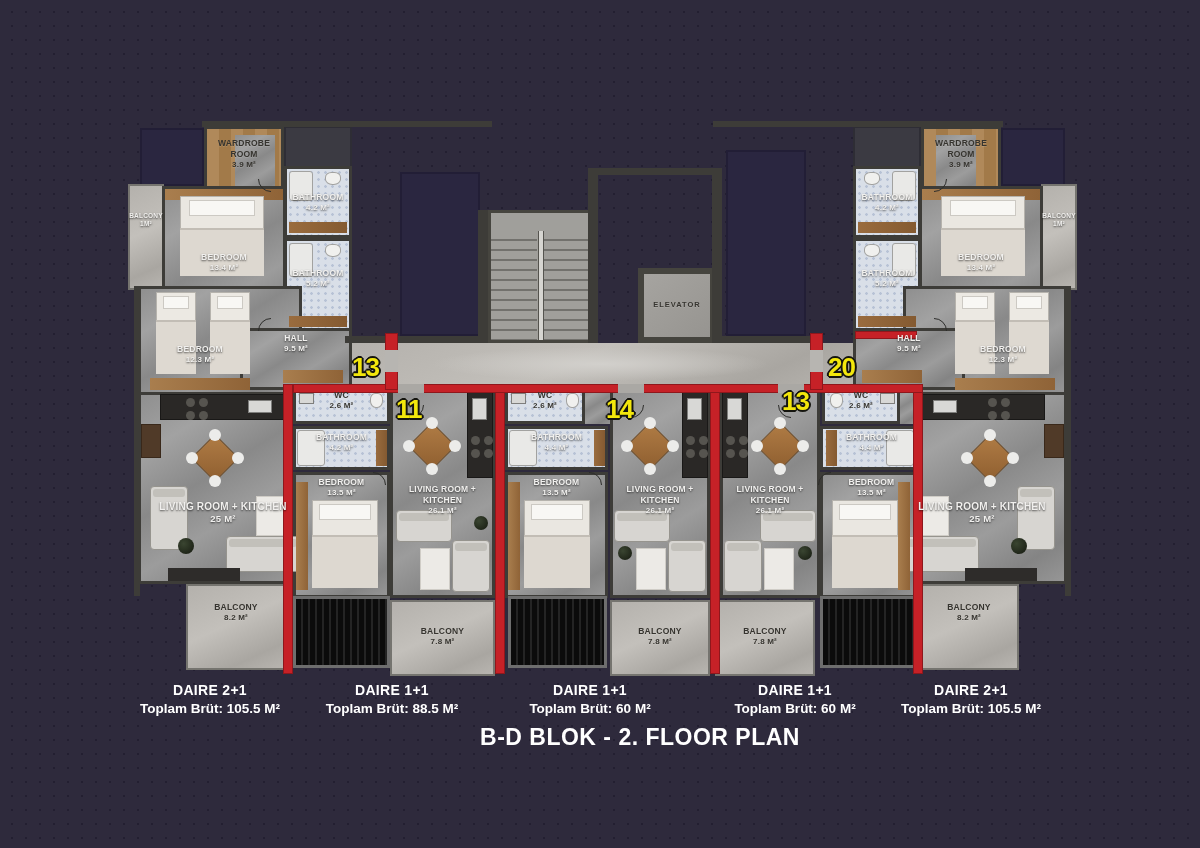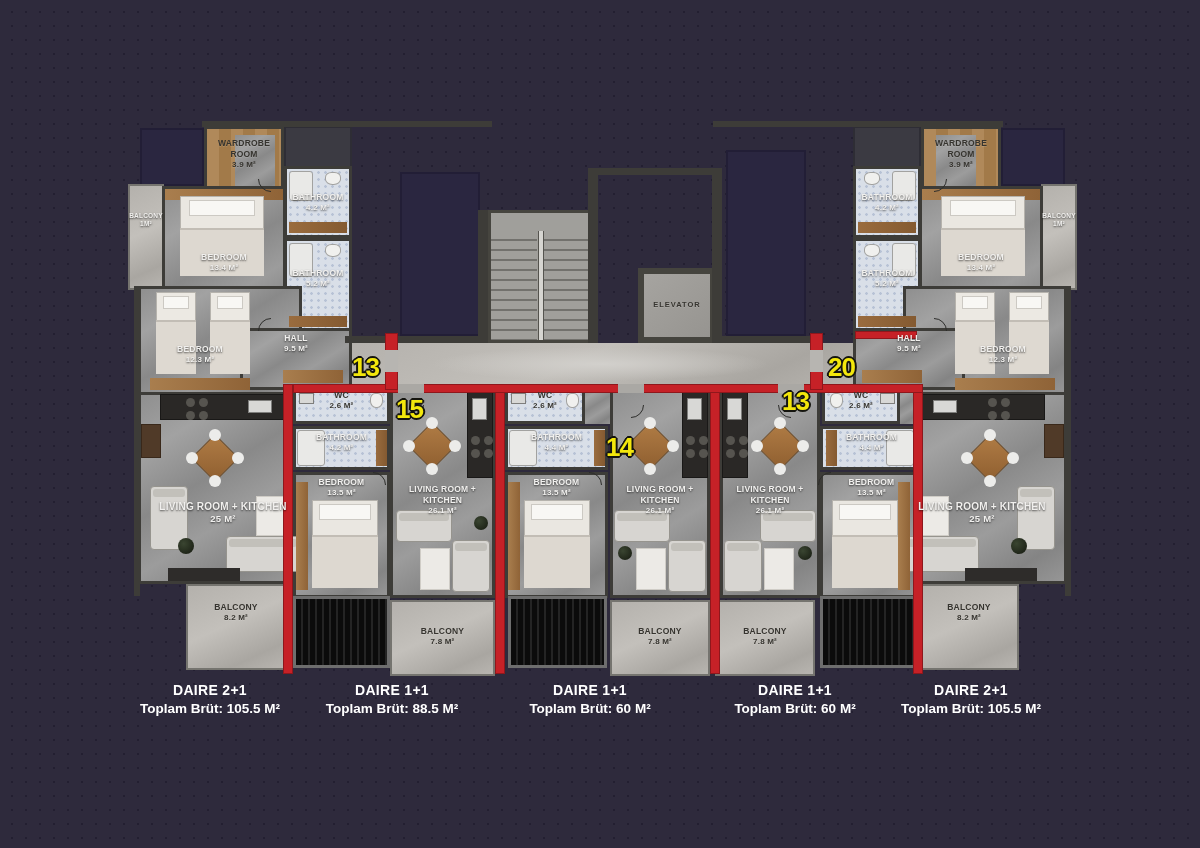--- a/index.html
+++ b/index.html
@@ -425,22 +425,22 @@
   <div class="gap" style="left:385px;top:350px;width:13px;height:22px;background:#b7b5b1;"></div>
   <div class="gap" style="left:810px;top:350px;width:13px;height:22px;background:#b7b5b1;"></div>
   <div class="arc q4" style="left:398px;top:392px;"></div>
   <div class="arc q4" style="left:618px;top:392px;"></div>
   <div class="arc q3" style="left:778px;top:392px;"></div>
 
   <div class="arc q3" style="left:258px;top:166px;"></div>
   <div class="arc q4" style="left:921px;top:166px;"></div>
 
   <div class="unum" style="left:352px;top:352px;">13</div>
-  <div class="unum" style="left:396px;top:394px;">15</div>
-  <div class="unum" style="left:606px;top:394px;margin-top:38px;">14</div>
+  <div class="unum" style="left:396px;top:394px;">11</div>
+  <div class="unum" style="left:606px;top:394px;">14</div>
   <div class="unum" style="left:782px;top:386px;">13</div>
   <div class="unum" style="left:828px;top:352px;">20</div>
 
   <div class="cap" style="left:100px;top:682px;">
     <div class="t">DAIRE 2+1</div>
     <div class="a">Toplam Brüt: 105.5 M²</div>
   </div>
   <div class="cap" style="left:282px;top:682px;">
     <div class="t">DAIRE 1+1</div>
     <div class="a">Toplam Brüt: 88.5 M²</div>
@@ -451,14 +451,15 @@
   </div>
   <div class="cap" style="left:685px;top:682px;">
     <div class="t">DAIRE 1+1</div>
     <div class="a">Toplam Brüt: 60 M²</div>
   </div>
   <div class="cap" style="left:861px;top:682px;">
     <div class="t">DAIRE 2+1</div>
     <div class="a">Toplam Brüt: 105.5 M²</div>
   </div>
 
+  <div class="title" style="left:430px;top:724px;">B-D BLOK - 2. FLOOR PLAN</div>
 
 </div>
 
 </body></html>

